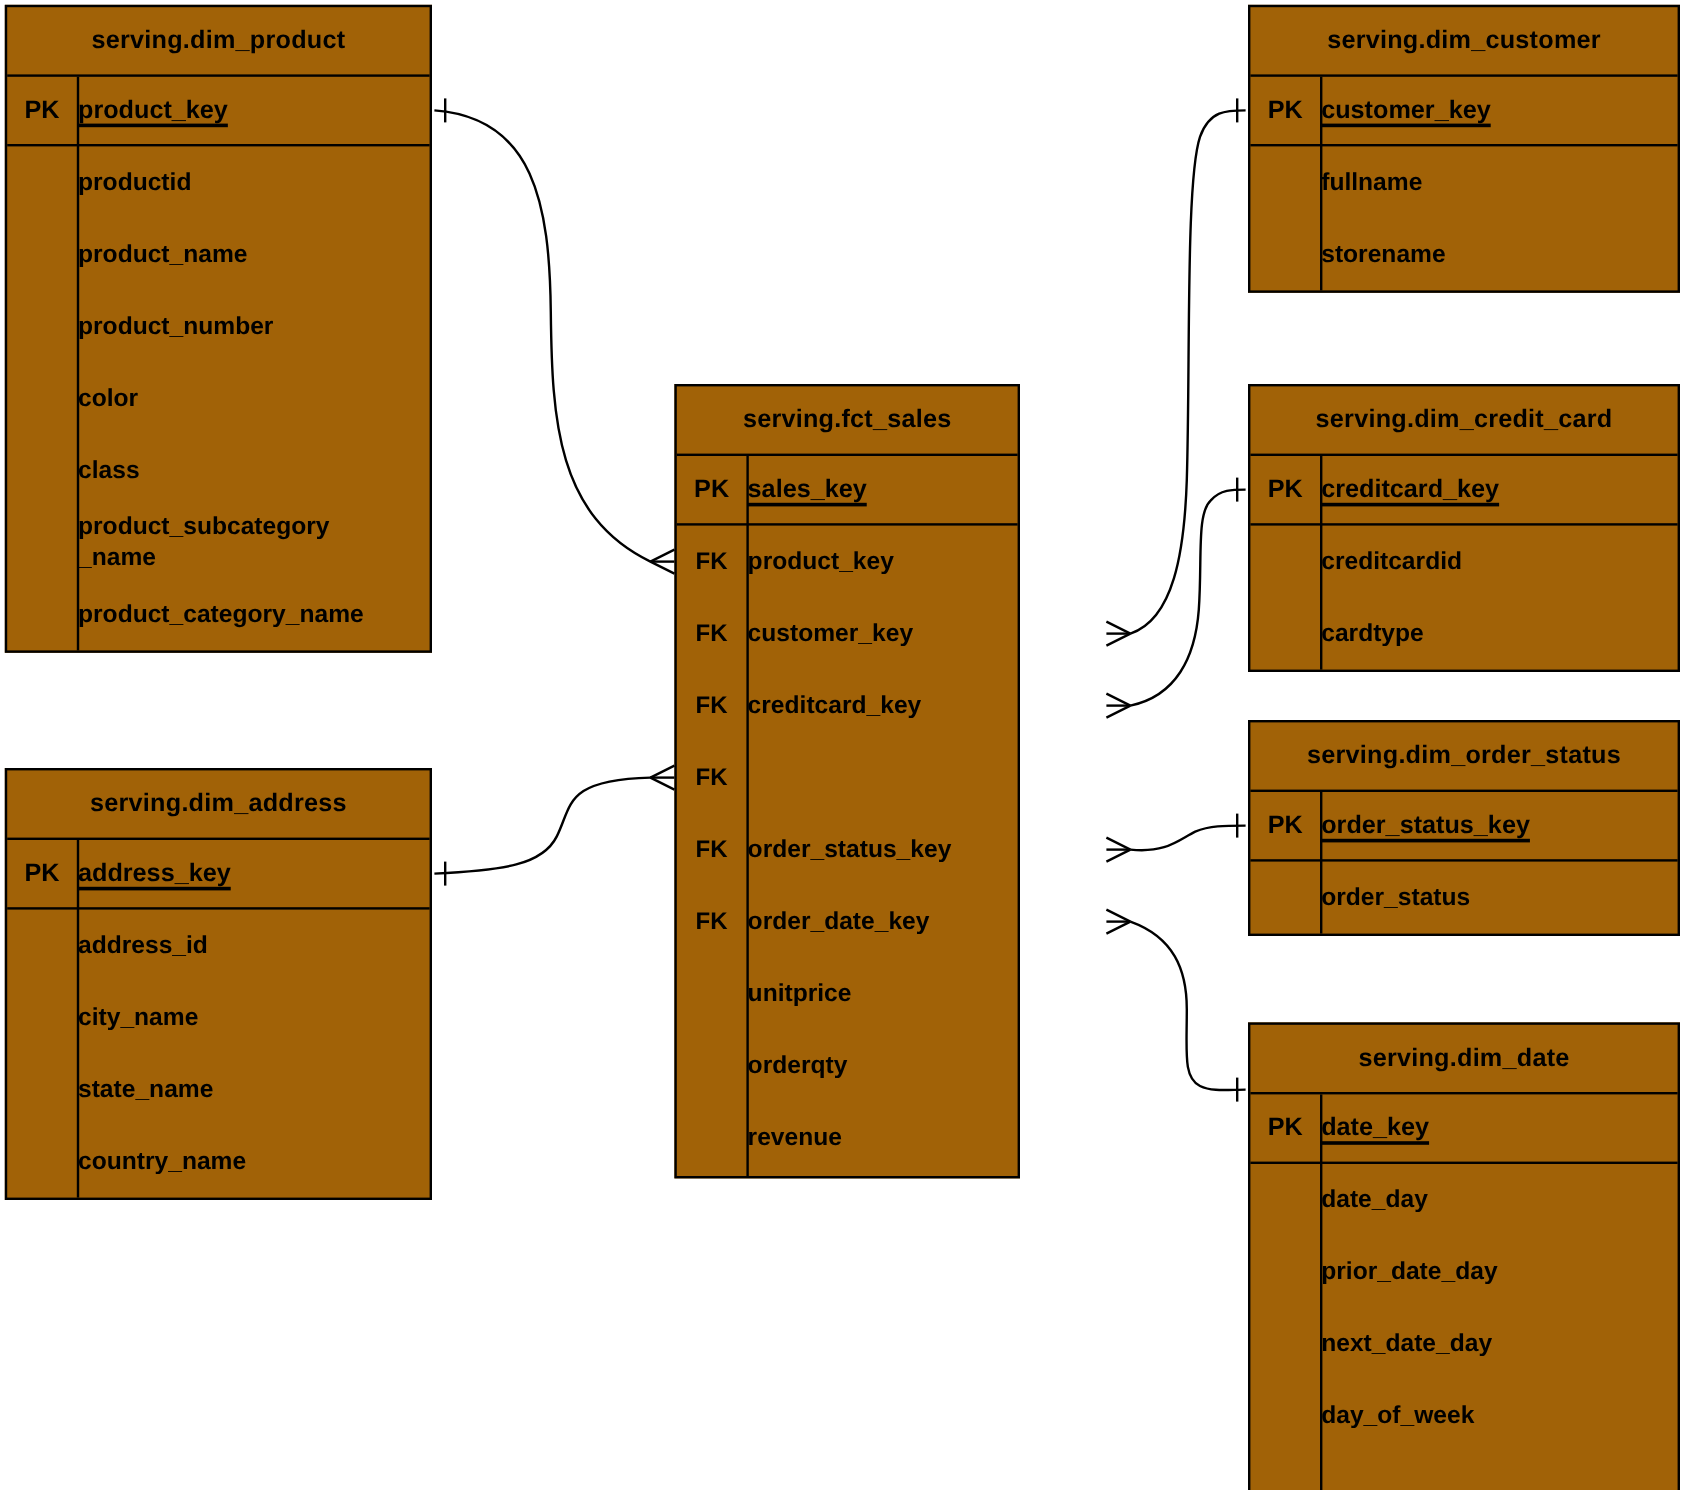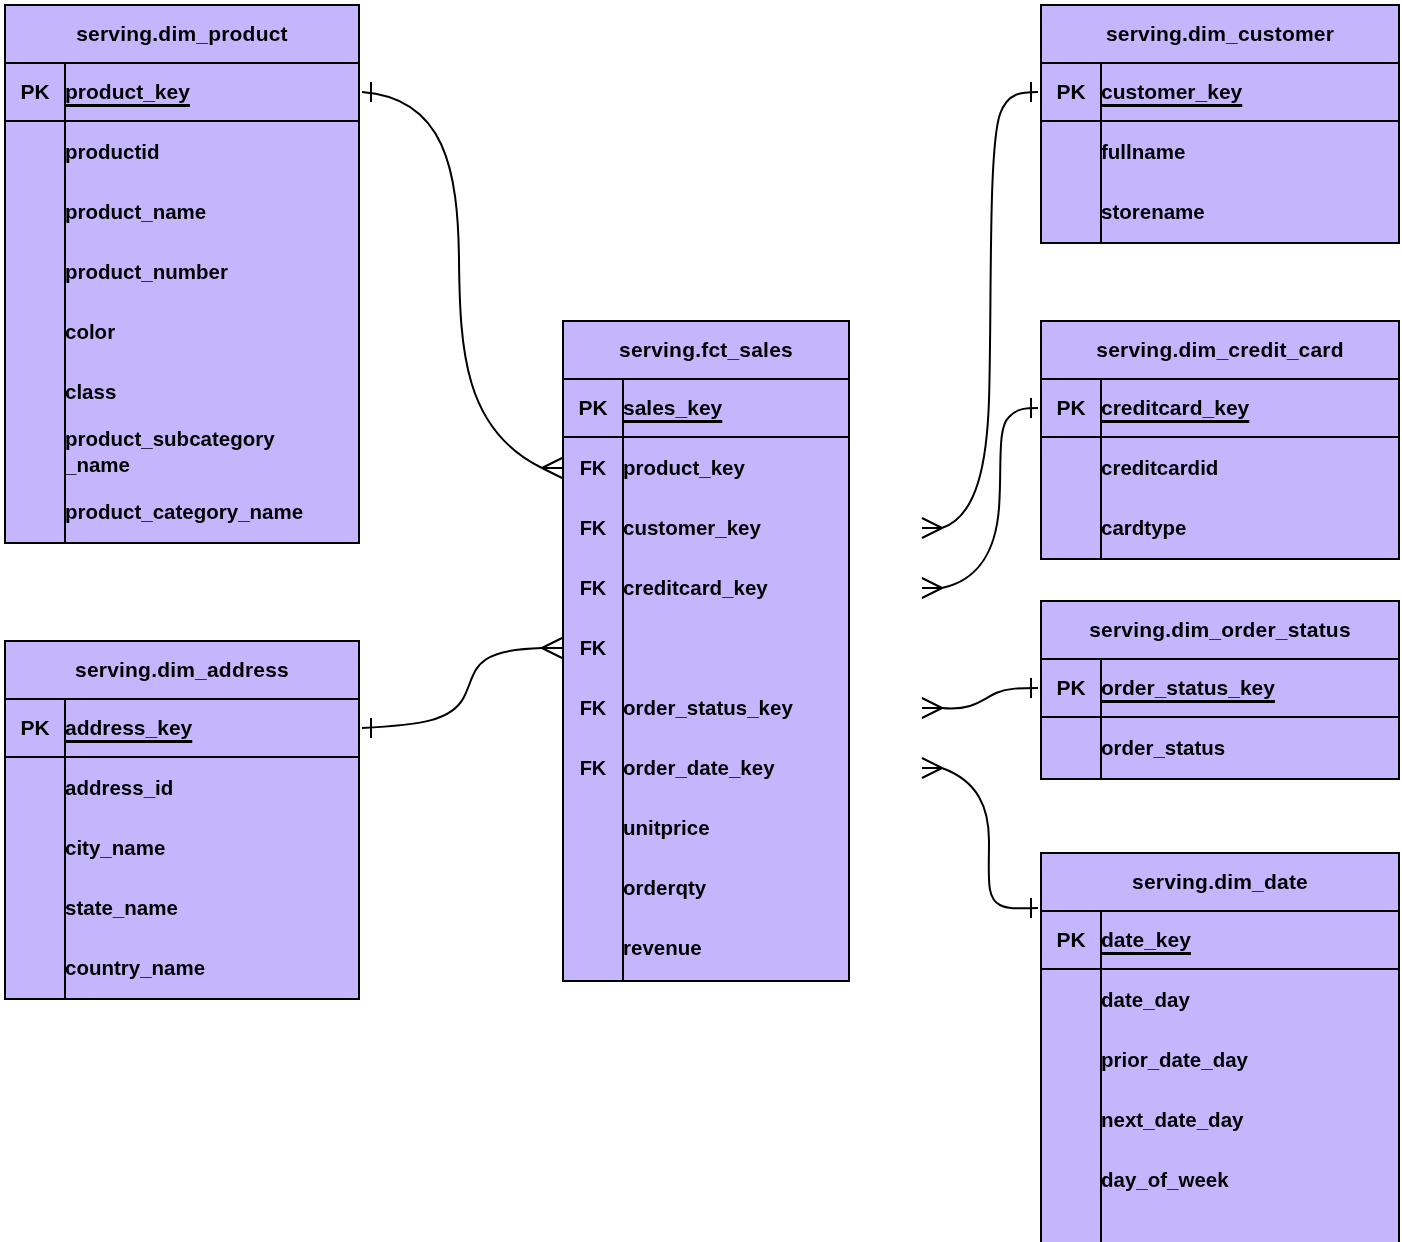--- a/index.html
+++ b/index.html
@@ -1,21 +1,21 @@
 <!DOCTYPE html>
 <html><head>
 <meta charset="utf-8">
 <style>
   html,body{margin:0;padding:0;background:#ffffff;}
   #canvas{
     position:relative;width:1402px;height:1242px;background:#ffffff;
     font-family:"Liberation Sans", sans-serif;color:#000;overflow:hidden;
   }
   .tbl{
-    position:absolute;background:#c4b5fd;border:2px solid #000;box-sizing:border-box;
+    position:absolute;background:#a16207;border:2px solid #000;box-sizing:border-box;
   }
   .tbl .title{
     height:56px;border-bottom:2px solid #000;
     display:flex;align-items:center;justify-content:center;
     font-weight:bold;font-size:21px;letter-spacing:0.2px;
   }
   .vline{position:absolute;top:58px;bottom:0;left:58px;width:2px;background:#000;}
   .row{display:flex;align-items:stretch;position:relative;}
   .pkrow{height:56px;border-bottom:2px solid #000;}
   .brow{height:60px;font-weight:bold;}

